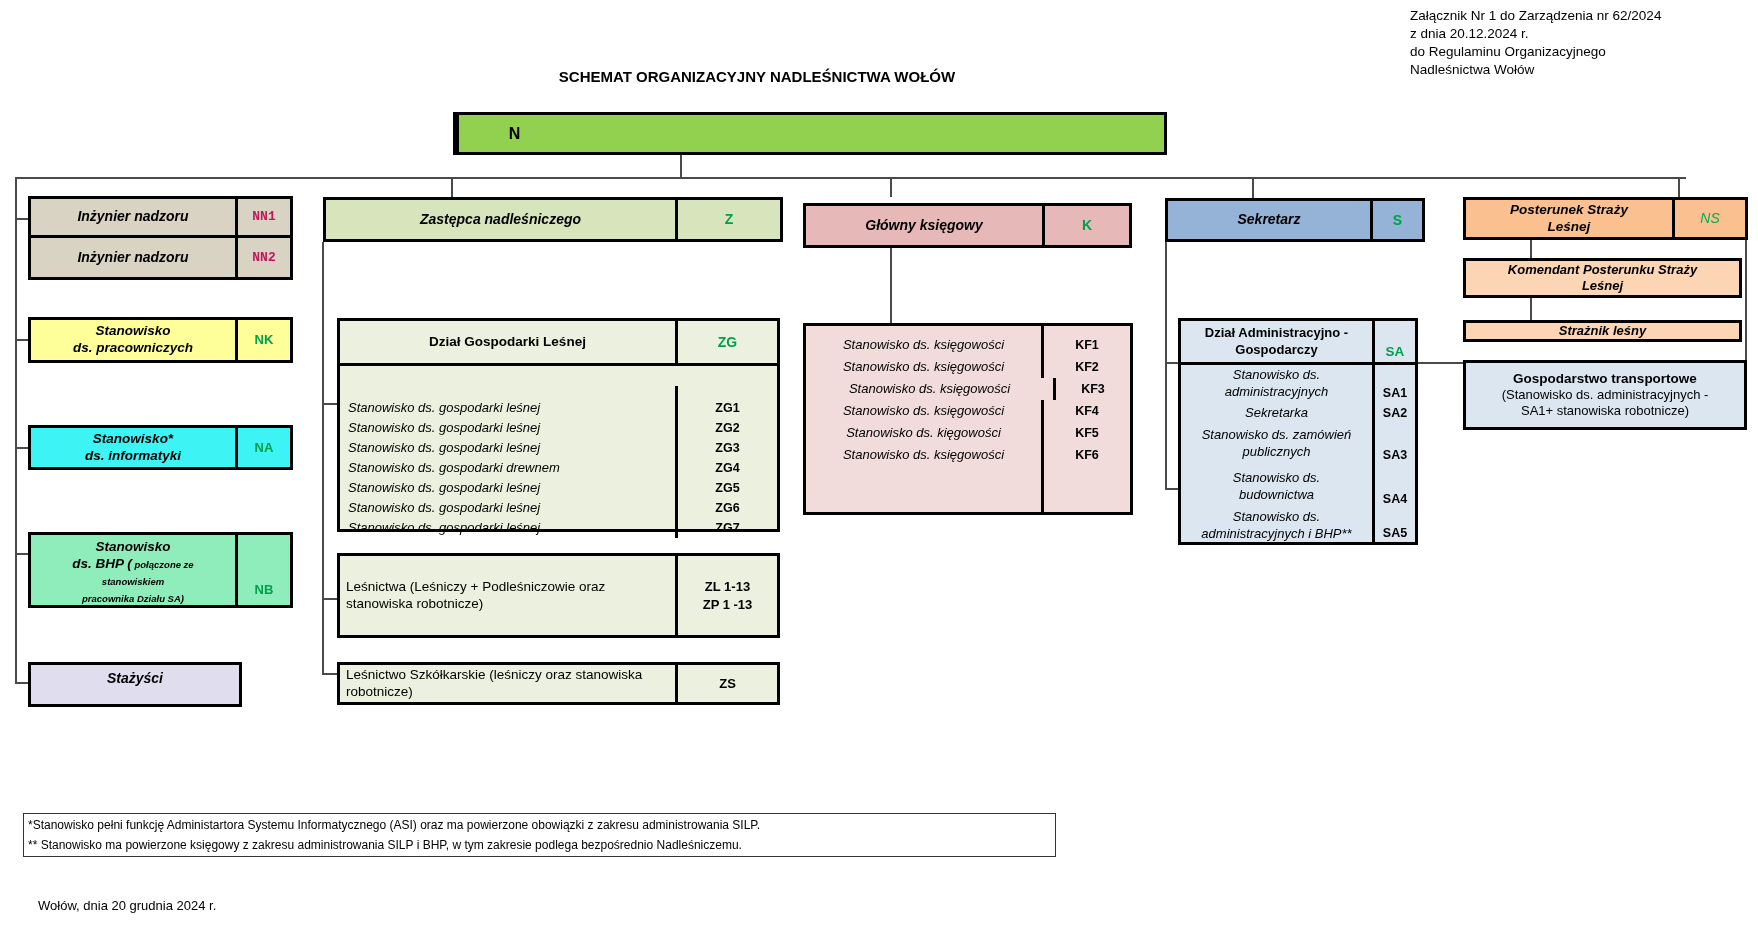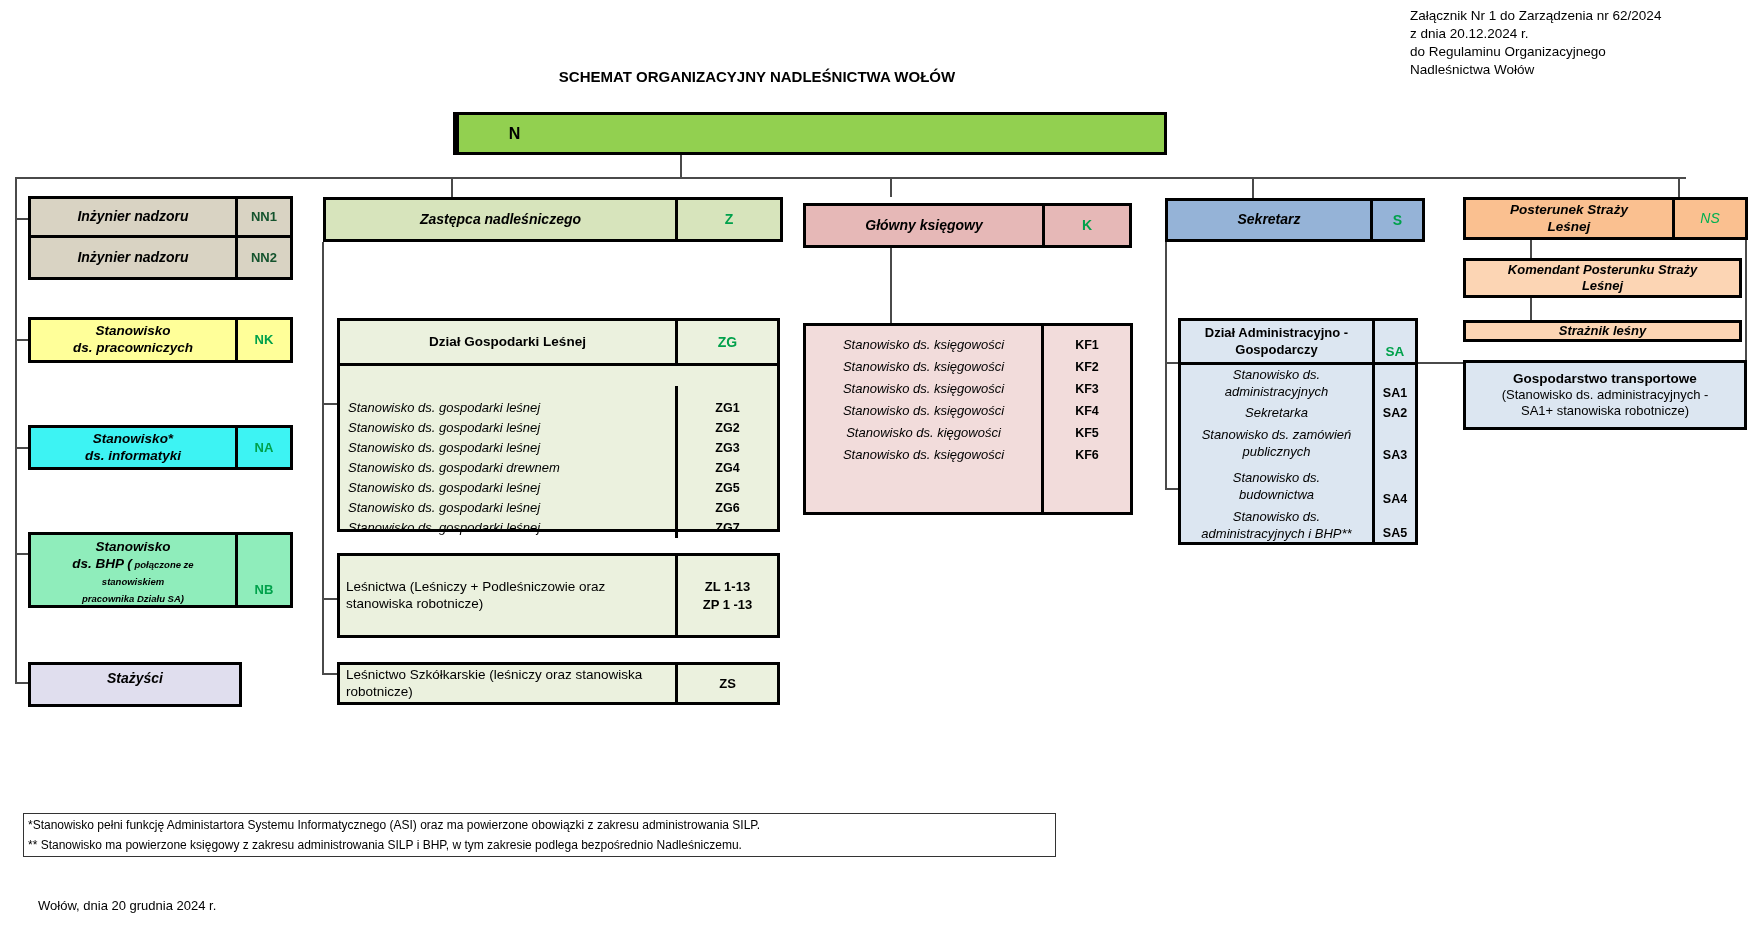--- a/index.html
+++ b/index.html
@@ -9,21 +9,21 @@
   
   .ln{position:absolute;background:#4a4a4a;}
   
   .box{position:absolute;display:flex;border:3px solid #000;box-sizing:border-box;}
   .box .lbl{flex:1;display:flex;align-items:center;justify-content:center;text-align:center;line-height:1.25;}
   .box .code{border-left:3px solid #000;display:flex;align-items:center;justify-content:center;
              font-weight:bold;box-sizing:border-box;text-align:center;line-height:1.35;}
   .bi{font-weight:bold;font-style:italic;}
   .b{font-weight:bold;}
   .green{color:#00A14B;}
-  .dkgreen{color:#14532d;}
+  .dkgreen{color:#be185d;font-family:Liberation Mono, monospace;}
   .it-green{color:#00B050;font-style:italic;}
   
   .dept{position:absolute;border:3px solid #000;box-sizing:border-box;display:flex;flex-direction:column;}
   .dhead{display:flex;border-bottom:3px solid #000;flex:0 0 auto;}
   .dhl{flex:1;display:flex;align-items:center;justify-content:center;text-align:center;
        font-weight:bold;font-size:13.5px;line-height:1.25;}
   .dhc{border-left:3px solid #000;display:flex;align-items:center;justify-content:center;
        font-weight:bold;box-sizing:border-box;font-size:14px;}
   .dbody{display:flex;flex-direction:column;flex:1 1 auto;}
   .drow{display:flex;flex:0 0 auto;}
@@ -205,21 +205,21 @@
       <div class="drow" style="height:22px">
           <div class="drl ctr">Stanowisko ds. księgowości</div>
           <div class="drc" style="width:89px">KF1</div>
         </div>
       <div class="drow" style="height:22px">
           <div class="drl ctr">Stanowisko ds. księgowości</div>
           <div class="drc" style="width:89px">KF2</div>
         </div>
       <div class="drow" style="height:22px">
           <div class="drl ctr">Stanowisko ds. księgowości</div>
-          <div class="drc" style="width:89px">KF3</div>
+          <div class="drc" style="width:77px">KF3</div>
         </div>
       <div class="drow" style="height:22px">
           <div class="drl ctr">Stanowisko ds. księgowości</div>
           <div class="drc" style="width:89px">KF4</div>
         </div>
       <div class="drow" style="height:22px">
           <div class="drl ctr">Stanowisko ds. kięgowości</div>
           <div class="drc" style="width:89px">KF5</div>
         </div>
       <div class="drow" style="height:22px">

